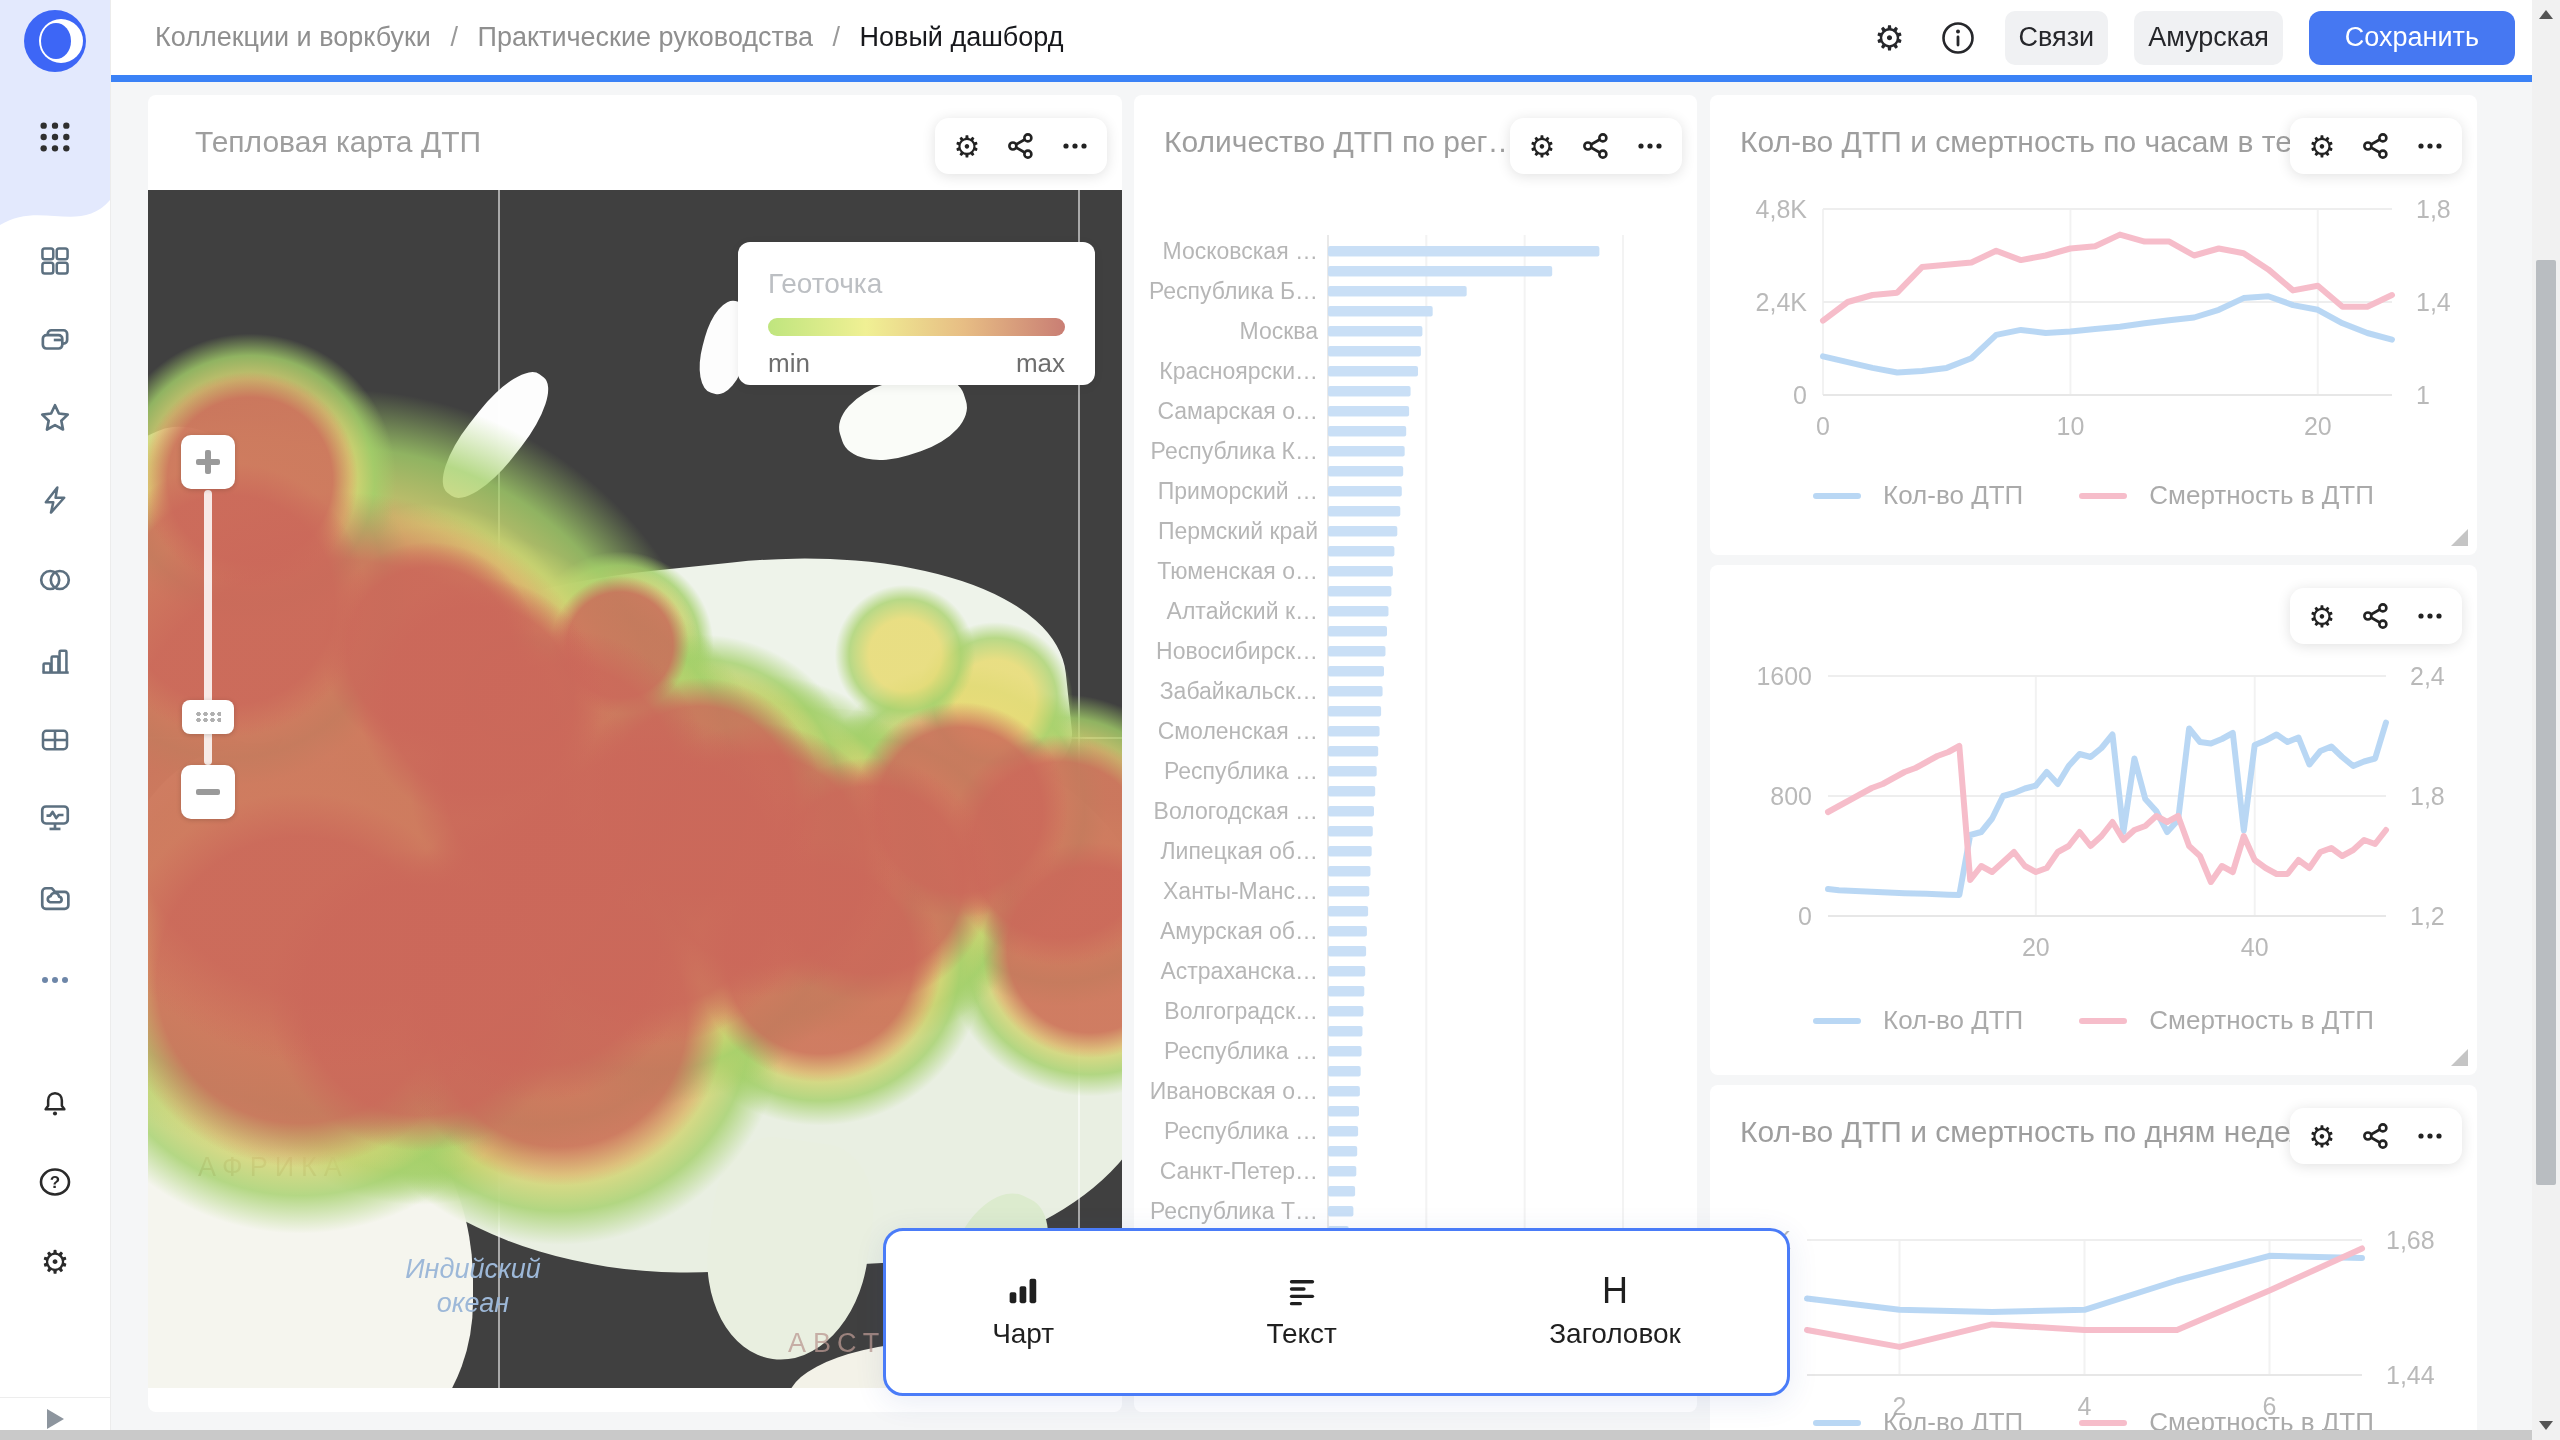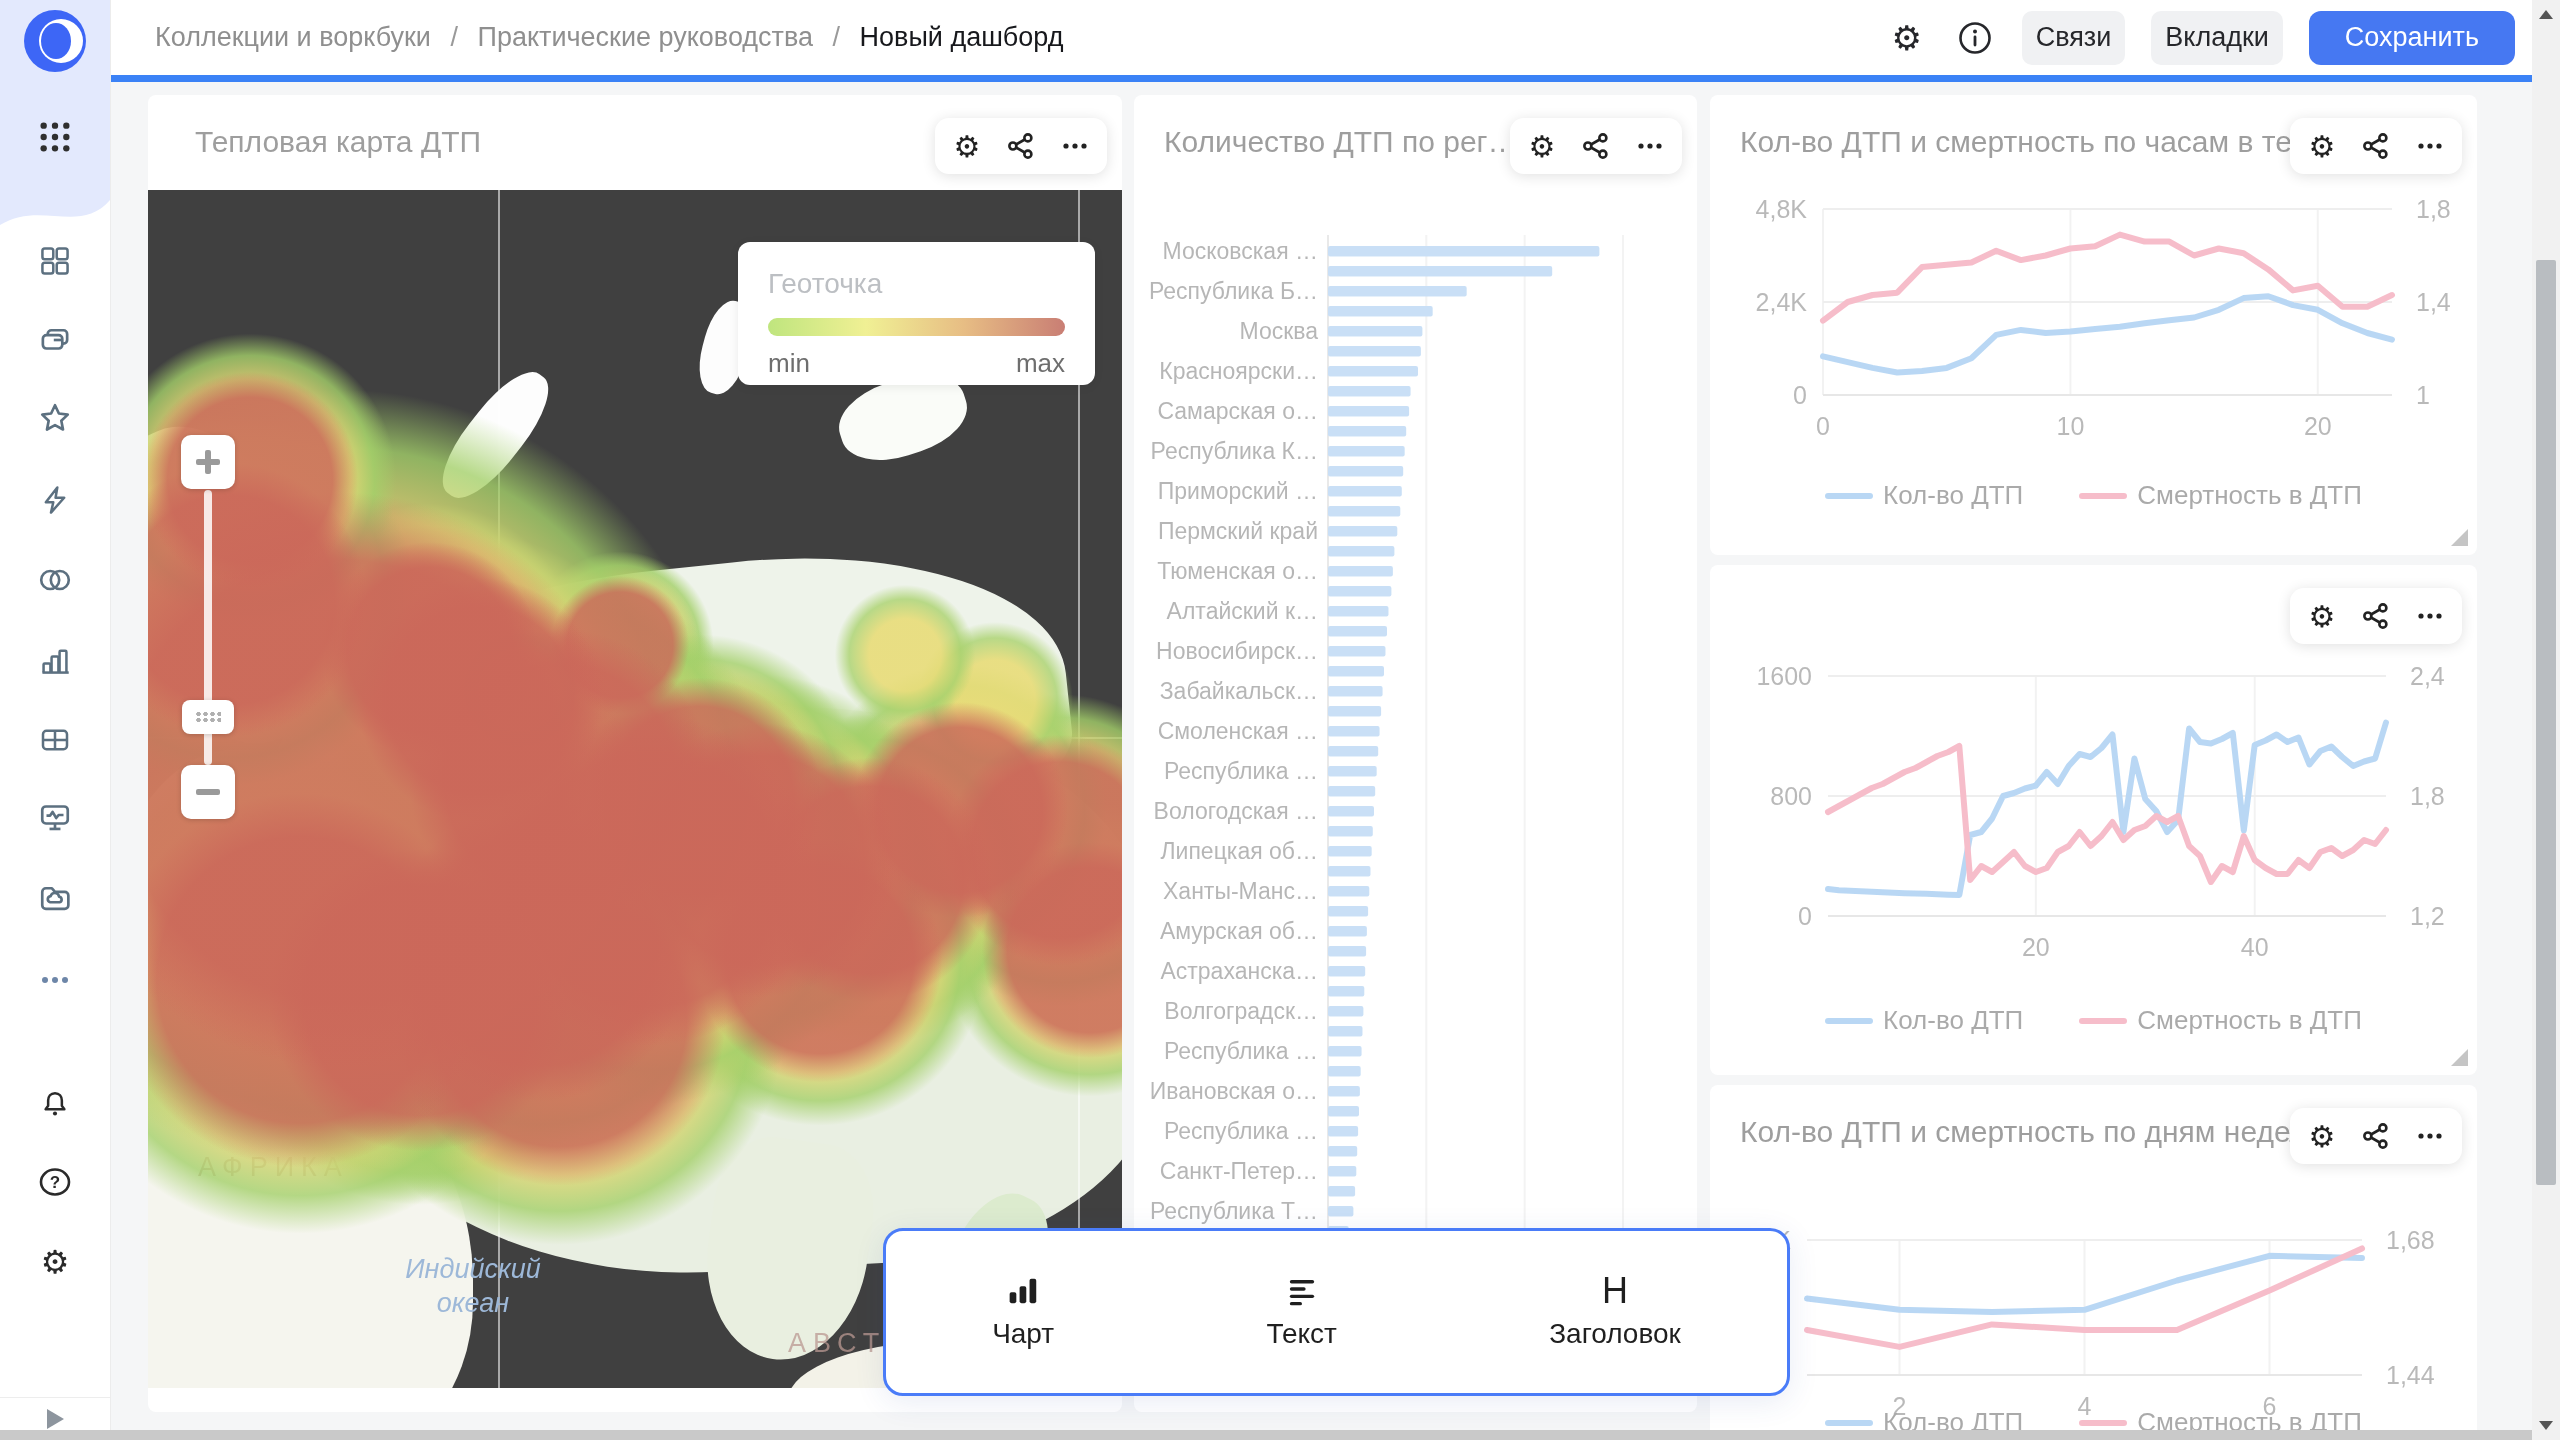--- a/index.html
+++ b/index.html
@@ -28,21 +28,21 @@
   
   .card{position:absolute;background:#fff;border-radius:8px;z-index:1;}
   .fade{position:absolute;inset:0;opacity:.62;}
   .card-title{position:absolute;left:30px;top:30px;font-size:30px;color:#636363;white-space:nowrap;
               overflow:hidden;width:calc(100% - 215px);}
   .card-title.ell{text-overflow:ellipsis;}
   .pill{position:absolute;top:23px;right:15px;width:172px;height:56px;background:#fff;border-radius:14px;
         box-shadow:0 2px 14px rgba(0,0,0,.12);display:flex;align-items:center;justify-content:center;gap:20px;z-index:6;}
   .pill .picon{width:34px;height:34px;display:flex;align-items:center;justify-content:center;color:#222;cursor:pointer;}
   .legend{position:absolute;left:0;width:100%;display:flex;justify-content:center;gap:56px;align-items:center;}
-  .litem{display:flex;align-items:center;gap:10px;font-size:26px;color:#777;}
+  .litem{display:flex;align-items:center;gap:22px;font-size:26px;color:#777;}
   .sw{display:inline-block;width:48px;height:6px;border-radius:3px;}
   .rsz{position:absolute;right:9px;bottom:9px;width:0;height:0;
        border-bottom:17px solid #a2a2a2;border-left:17px solid transparent;}
   svg text.tick{font-size:25px;fill:#8f8f8f;font-family:"Liberation Sans",sans-serif;}
   svg text.blabel{font-size:23px;fill:#8a8a8a;font-family:"Liberation Sans",sans-serif;}
   
   .map{position:absolute;left:0;right:0;top:95px;height:1198px;background:#404040;overflow:hidden;}
   .land{position:absolute;}
   .heat{position:absolute;inset:0;}
   .maplabel{position:absolute;color:rgba(186,152,146,.75);letter-spacing:7px;font-size:27px;}
@@ -92,21 +92,21 @@
   <div class="hdr-right">
     <div class="hicon glyph" style="font-size:34px;">⚙</div>
     <div class="hicon">
       <svg width="34" height="34" viewBox="0 0 34 34">
           <circle cx="17" cy="17" r="14.5" fill="none" stroke="#26272b" stroke-width="2.6"></circle>
           <rect x="15.6" y="14.5" width="2.8" height="11" rx="1.4" fill="#26272b"></rect>
           <circle cx="17" cy="10.5" r="2" fill="#26272b"></circle>
         </svg>
     </div>
     <div class="hbtn">Связи</div>
-    <div class="hbtn">Вкладки</div>
+    <div class="hbtn">Амурская</div>
     <div class="hbtn primary">Сохранить</div>
   </div>
 </div>
 
 <div class="sidebar">
   <div class="side-top">
     <svg width="110" height="265" viewBox="0 0 110 265">
         <path d="M0,0 H110 V200 C80,235 40,200 0,225 Z" fill="#e3e9fd"></path>
       </svg>
   </div>

